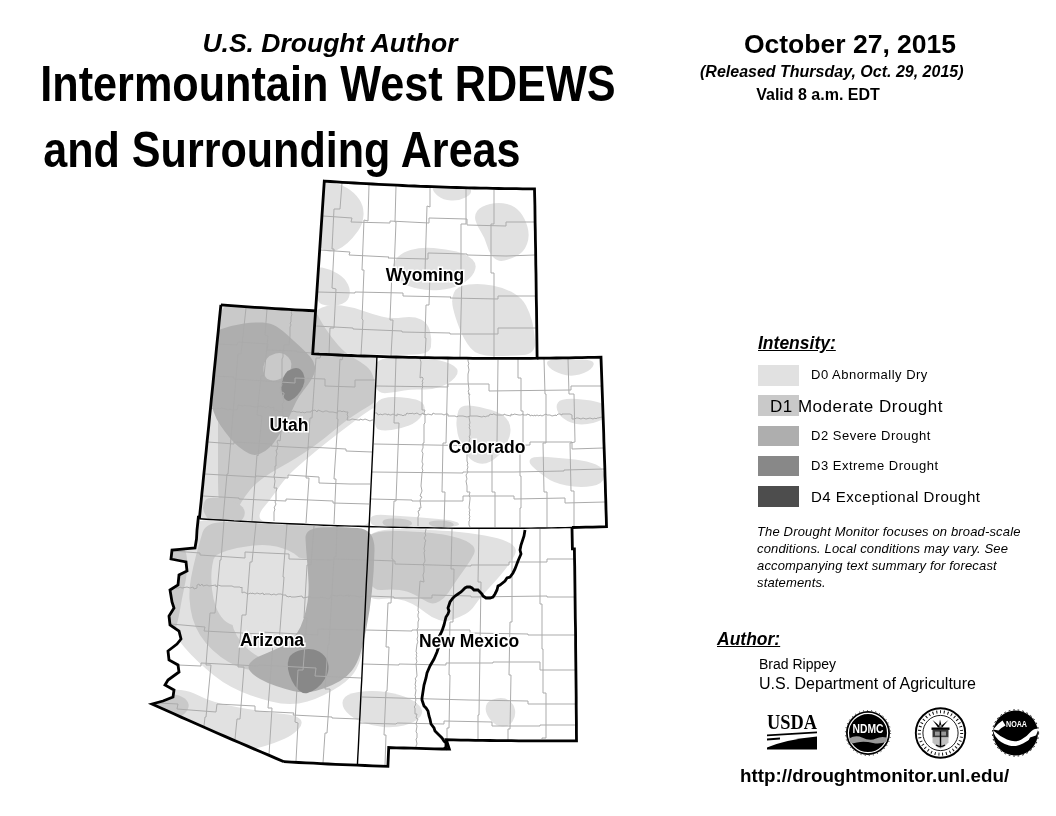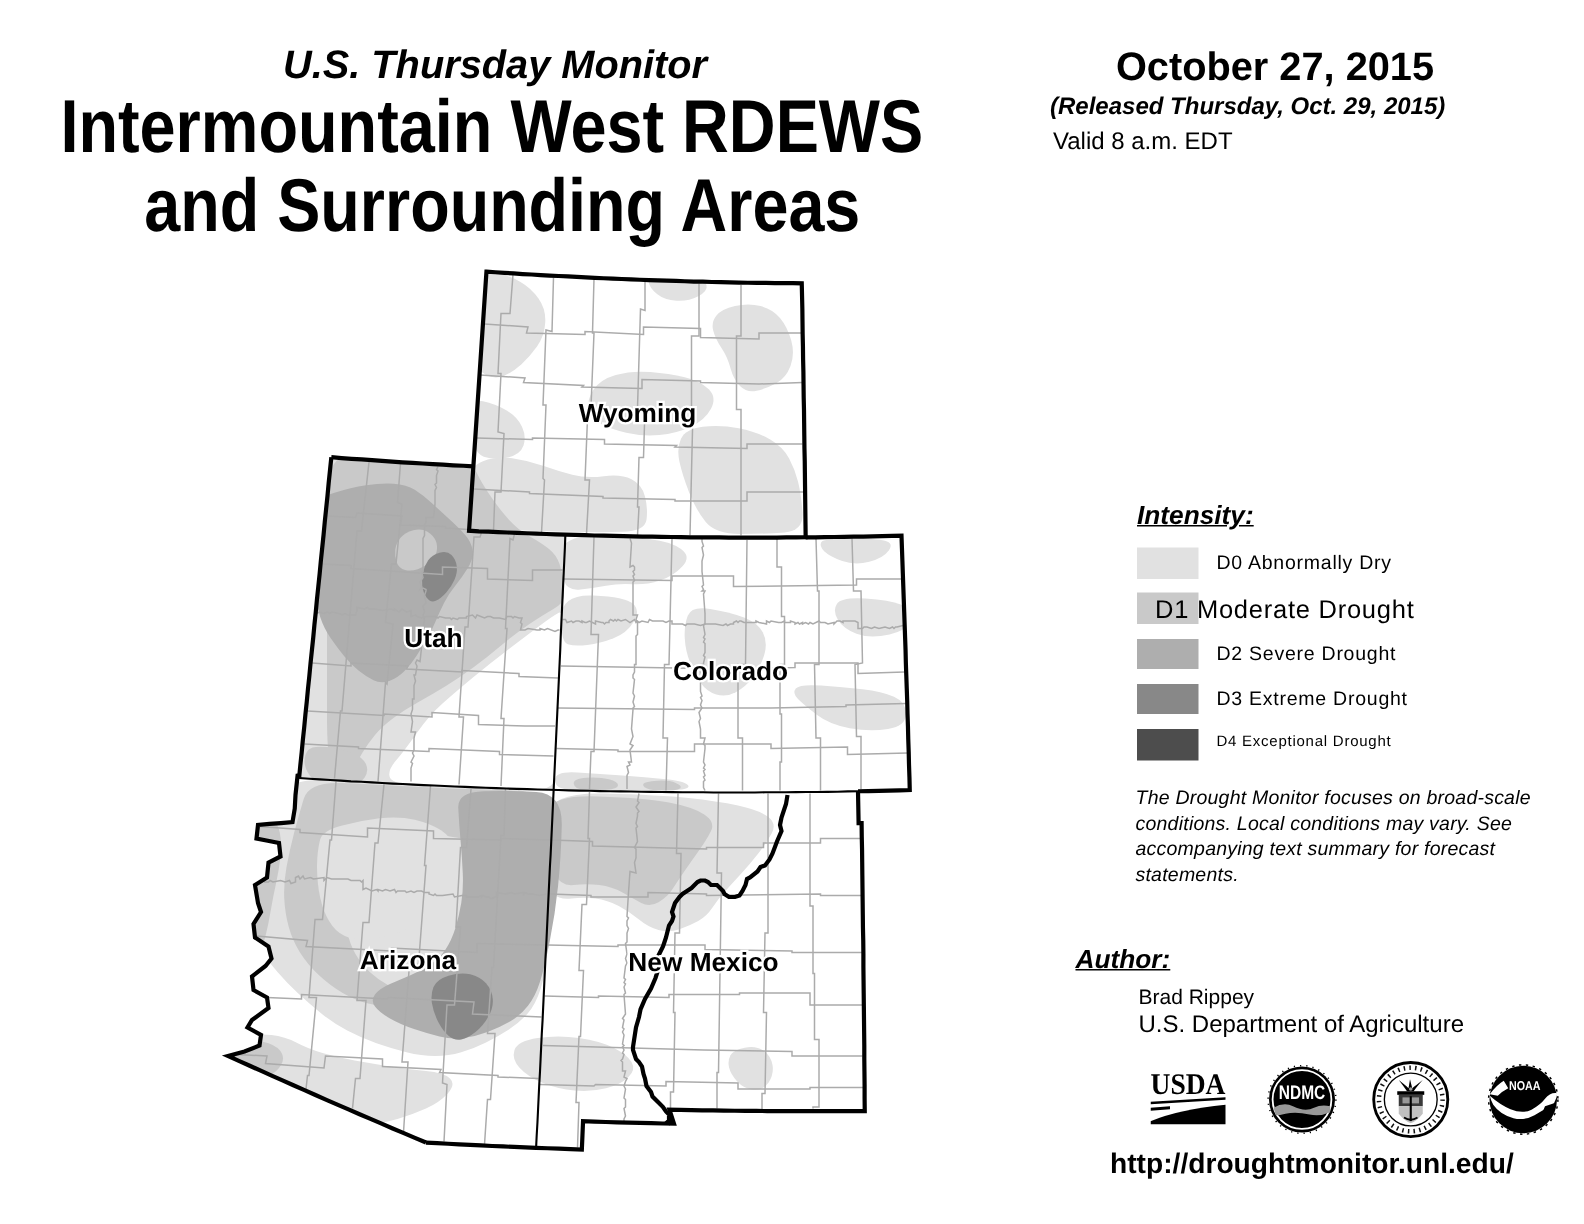--- a/index.html
+++ b/index.html
@@ -168,31 +168,31 @@
 
 <text x="289" y="431" text-anchor="middle" style="font-family:'Liberation Sans',sans-serif;font-weight:bold;font-size:17.5px;paint-order:stroke;stroke:#fff;stroke-width:3px" fill="#000">Utah</text>
 
 <text x="487" y="453" text-anchor="middle" style="font-family:'Liberation Sans',sans-serif;font-weight:bold;font-size:17.5px;paint-order:stroke;stroke:#fff;stroke-width:3px" fill="#000">Colorado</text>
 
 <text x="272" y="646" text-anchor="middle" style="font-family:'Liberation Sans',sans-serif;font-weight:bold;font-size:17.5px;paint-order:stroke;stroke:#fff;stroke-width:3px" fill="#000">Arizona</text>
 
 <text x="469" y="647" text-anchor="middle" style="font-family:'Liberation Sans',sans-serif;font-weight:bold;font-size:17.5px;paint-order:stroke;stroke:#fff;stroke-width:3px" fill="#000">New Mexico</text>
 </svg>
 
-<div class="abs" style="left:0;top:30px;width:660px;text-align:center;font-size:26.5px;font-weight:bold;font-style:italic;line-height:1">U.S. Thursday Monitor</div>
+<div class="abs" style="left:0;top:30px;width:660px;text-align:center;font-size:26.5px;font-weight:bold;font-style:italic;line-height:1">U.S. Drought Author</div>
 
 <div class="abs" style="left:-5px;top:59px;width:660px;text-align:center;line-height:1;white-space:nowrap"><span style="display:inline-block;font-size:50px;font-weight:bold;transform:scaleX(0.864);transform-origin:50% 50%">Intermountain West RDEWS</span></div>
 
-<div class="abs" style="left:5px;top:112px;width:660px;text-align:center;line-height:1;white-space:nowrap"><span style="display:inline-block;font-size:50px;font-weight:bold;transform:scaleX(0.862);transform-origin:50% 50%">and Surrounding Areas</span></div>
+<div class="abs" style="left:5px;top:125px;width:660px;text-align:left;line-height:1;white-space:nowrap"><span style="display:inline-block;font-size:50px;font-weight:bold;transform:scaleX(0.862);transform-origin:50% 50%">and Surrounding Areas</span></div>
 
 <div class="abs" style="left:700px;top:31px;width:300px;text-align:center;font-size:26.5px;font-weight:bold;line-height:1">October 27, 2015</div>
 
 <div class="abs" style="left:700px;top:64px;width:300px;text-align:left;font-size:16px;font-weight:bold;font-style:italic;line-height:1">(Released Thursday, Oct. 29, 2015)</div>
 
-<div class="abs" style="left:702px;top:87px;width:300px;text-align:left;font-size:16px;font-weight:normal;line-height:1">Valid 8 a.m. EDT</div>
+<div class="abs" style="left:668px;top:87px;width:300px;text-align:center;font-size:16px;font-weight:bold;line-height:1">Valid 8 a.m. EDT</div>
 
 <div class="abs" style="left:758px;top:334px;font-size:17.5px;font-weight:bold;font-style:italic;text-decoration:underline;line-height:1.1">Intensity:</div>
 
 <div class="abs" style="left:758px;top:365px;width:41px;height:20.5px;background:#e1e1e1"></div>
 
 <div class="abs" style="left:811px;top:368px;font-size:13px;letter-spacing:0.5px;line-height:1.1">D0 Abnormally Dry</div>
 
 <div class="abs" style="left:758px;top:395.3px;width:41px;height:20.5px;background:#c9c9c9"></div>
 
 <div class="abs" style="left:770px;top:398.3px;font-size:17px;letter-spacing:0.5px;line-height:1.1">D1 Moderate Drought</div>
@@ -200,21 +200,21 @@
 <div class="abs" style="left:758px;top:425.6px;width:41px;height:20.5px;background:#aeaeae"></div>
 
 <div class="abs" style="left:811px;top:428.6px;font-size:13px;letter-spacing:0.5px;line-height:1.1">D2 Severe Drought</div>
 
 <div class="abs" style="left:758px;top:455.9px;width:41px;height:20.5px;background:#888888"></div>
 
 <div class="abs" style="left:811px;top:458.9px;font-size:13px;letter-spacing:0.5px;line-height:1.1">D3 Extreme Drought</div>
 
 <div class="abs" style="left:758px;top:486.2px;width:41px;height:20.5px;background:#4d4d4d"></div>
 
-<div class="abs" style="left:811px;top:489.2px;font-size:10px;letter-spacing:0.5px;line-height:1.1">D4 Exceptional Drought</div>
+<div class="abs" style="left:811px;top:489.2px;font-size:15px;letter-spacing:0.5px;line-height:1.1">D4 Exceptional Drought</div>
 
 <div class="abs" style="left:757px;top:523px;font-size:13px;font-style:italic;line-height:17px;letter-spacing:0.15px">The Drought Monitor focuses on broad-scale<br>conditions. Local conditions may vary. See<br>accompanying text summary for forecast<br>statements.</div>
 
 <div class="abs" style="left:717px;top:630px;font-size:17.5px;font-weight:bold;font-style:italic;text-decoration:underline;line-height:1.1">Author:</div>
 
 <div class="abs" style="left:759px;top:657px;font-size:14px;line-height:1.1">Brad Rippey</div>
 
 <div class="abs" style="left:759px;top:675px;font-size:16px;line-height:1.1">U.S. Department of Agriculture</div>
 
 <svg class="abs" style="left:767px;top:713px" width="52" height="40" viewBox="0 0 52 40">

